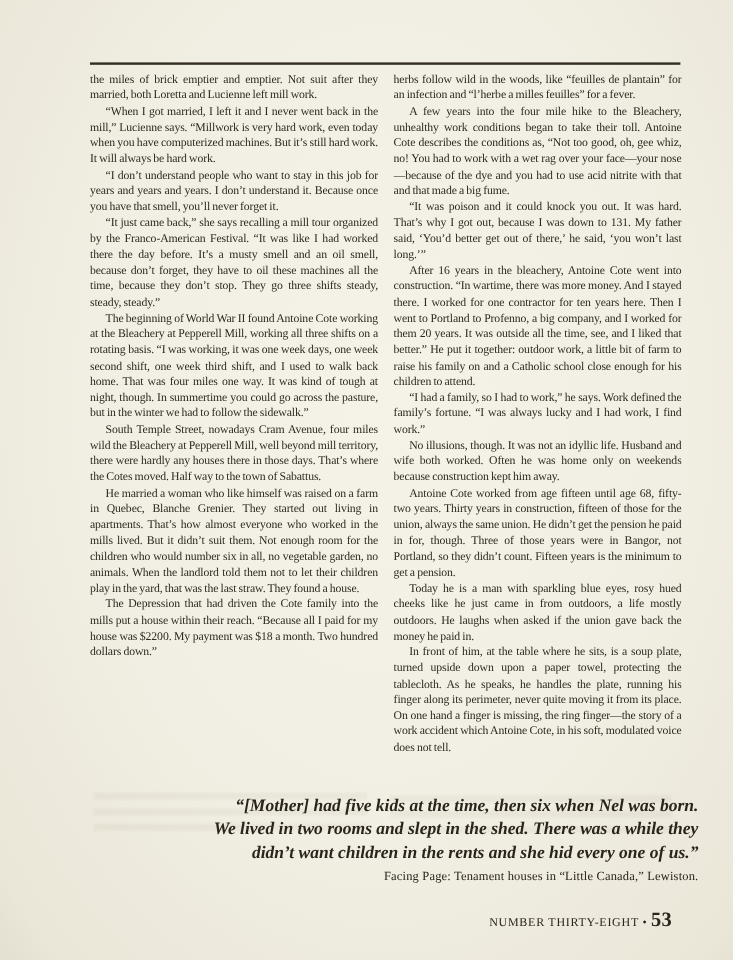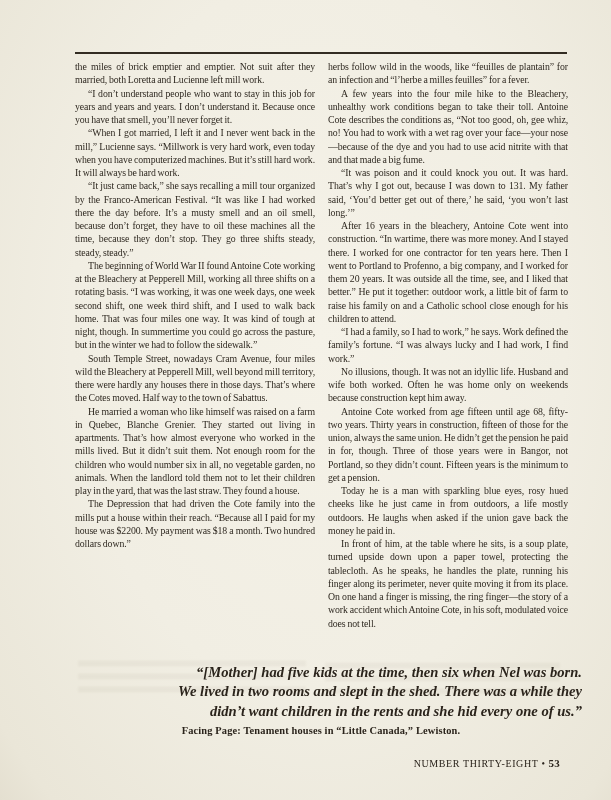--- a/index.html
+++ b/index.html
@@ -62,53 +62,53 @@
     font-weight: bold;
     font-size: 14.6px;
     line-height: 19.4px;
     color: #2b241c;
   }
   .quote-line { white-space: nowrap; }
   .photo-caption {
     position: absolute;
     left: 60px; top: 725px;
     width: 522px;
-    text-align: center;
-    font-weight: bold;
+    text-align: right;
+    font-weight: normal;
     font-size: 10.4px;
     letter-spacing: 0.15px;
     color: #2b241c;
   }
   .folio {
     position: absolute;
     right: 51px; top: 757px;
     font-size: 10px;
     letter-spacing: 0.6px;
     color: #2b241c;
     white-space: nowrap;
   }
   .folio .page-number {
     font-weight: bold;
-    font-size: 11px;
+    font-size: 17px;
     letter-spacing: 0.2px;
   }
 </style>
 </head>
 <body>
 
 <div class="page">
 
   <div class="header-rule"></div>
 
   <div class="columns">
 
     <div class="col">
       <p class="noindent">the miles of brick emptier and emptier. Not suit after they married, both Loretta and Lucienne left mill work.</p>
+      <p>“When I got married, I left it and I never went back in the mill,” Lucienne says. “Millwork is very hard work, even today when you have computerized machines. But it’s still hard work. It will always be hard work.</p>
       <p>“I don’t understand people who want to stay in this job for years and years and years. I don’t understand it. Because once you have that smell, you’ll never forget it.</p>
-      <p>“When I got married, I left it and I never went back in the mill,” Lucienne says. “Millwork is very hard work, even today when you have computerized machines. But it’s still hard work. It will always be hard work.</p>
       <p>“It just came back,” she says recalling a mill tour organized by the Franco-American Festival. “It was like I had worked there the day before. It’s a musty smell and an oil smell, because don’t forget, they have to oil these machines all the time, because they don’t stop. They go three shifts steady, steady, steady.”</p>
       <p>The beginning of World War II found Antoine Cote working at the Bleachery at Pepperell Mill, working all three shifts on a rotating basis. “I was working, it was one week days, one week second shift, one week third shift, and I used to walk back home. That was four miles one way. It was kind of tough at night, though. In summertime you could go across the pasture, but in the winter we had to follow the sidewalk.”</p>
       <p>South Temple Street, nowadays Cram Avenue, four miles wild the Bleachery at Pepperell Mill, well beyond mill territory, there were hardly any houses there in those days. That’s where the Cotes moved. Half way to the town of Sabattus.</p>
       <p>He married a woman who like himself was raised on a farm in Quebec, Blanche Grenier. They started out living in apartments. That’s how almost everyone who worked in the mills lived. But it didn’t suit them. Not enough room for the children who would number six in all, no vegetable garden, no animals. When the landlord told them not to let their children play in the yard, that was the last straw. They found a house.</p>
       <p>The Depression that had driven the Cote family into the mills put a house within their reach. “Because all I paid for my house was $2200. My payment was $18 a month. Two hundred dollars down.”</p>
     </div>
 
     <div class="col">
       <p class="noindent">herbs follow wild in the woods, like “feuilles de plantain” for an infection and “l’herbe a milles feuilles” for a fever.</p>
       <p>A few years into the four mile hike to the Bleachery, unhealthy work conditions began to take their toll. Antoine Cote describes the conditions as, “Not too good, oh, gee whiz, no! You had to work with a wet rag over your face—your nose—because of the dye and you had to use acid nitrite with that and that made a big fume.</p>

